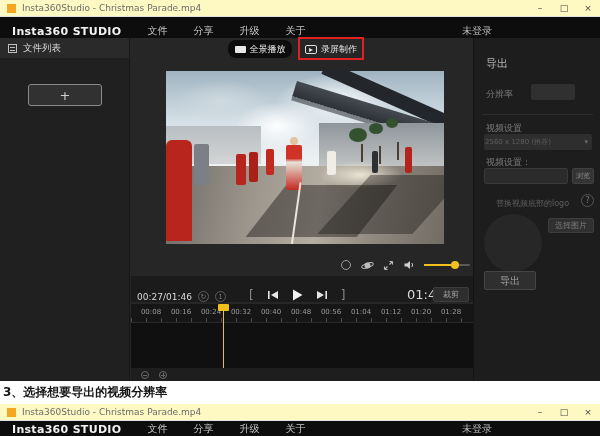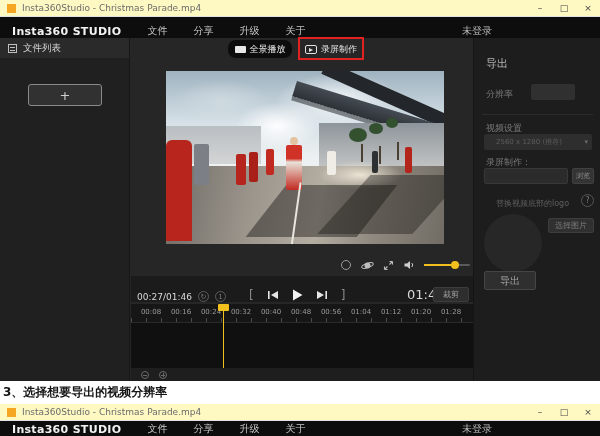--- a/index.html
+++ b/index.html
@@ -94,21 +94,21 @@
   .strip-icon::before { content:""; position:absolute; left:1px; top:3px; width:4px; border-top:1px solid #6a6a6a; }
   .strip-icon.plus::after { content:""; position:absolute; left:3px; top:1px; height:4px; border-left:1px solid #6a6a6a; }
 
   
   .export-panel { position:absolute; left:473px; top:0; width:127px; height:343px; background:#1d1d1d; border-left:1px solid #141414; color:#9a9a9a; }
   .ep-title { position:absolute; left:12px; top:18px; font-size:11px; color:#b5b5b5; }
   .ep-label { position:absolute; font-size:9px; color:#787878; white-space:nowrap; }
   .ep-resolution-dd { position:absolute; left:57px; top:46px; width:44px; height:16px; background:#303030; border-radius:2px; }
   .ep-divider { position:absolute; left:8px; top:76px; width:111px; border-top:1px solid #2c2c2c; }
   .ep-settings-dd { position:absolute; left:10px; top:96px; width:108px; height:16px; background:#2e2e2e; border-radius:2px; display:flex; align-items:center; }
-  .ep-dd-value { font-size:7px; color:#5d5d5d; margin-left:12px; white-space:nowrap; overflow:hidden; max-width:88px; }
+  .ep-dd-value { font-size:7px; color:#5d5d5d; margin-left:1px; white-space:nowrap; overflow:hidden; max-width:88px; }
   .ep-caret { margin-left:auto; margin-right:4px; color:#6a6a6a; font-size:7px; }
   .ep-path-input { position:absolute; left:10px; top:130px; width:84px; height:16px; background:#2b2b2b; border:1px solid #383838; border-radius:2px; color:#aaa; font-size:8px; padding:0 3px; }
   .ep-browse { position:absolute; left:98px; top:130px; width:22px; height:16px; background:#343434; border:1px solid #414141; border-radius:2px; color:#8d8d8d; font-size:7px; display:flex; align-items:center; justify-content:center; }
   .ep-logo-label { position:absolute; left:22px; top:160px; font-size:8px; color:#5f5f5f; white-space:nowrap; }
   .ep-help { position:absolute; left:107px; top:156px; width:13px; height:13px; border:1px solid #555; border-radius:50%; color:#777; font-size:8px; display:flex; align-items:center; justify-content:center; }
   .ep-logo-circle { position:absolute; left:10px; top:176px; width:58px; height:58px; border-radius:50%; background:#272727; }
   .ep-choose { position:absolute; left:74px; top:180px; width:46px; height:15px; background:#303030; border:1px solid #3d3d3d; border-radius:2px; color:#7b7b7b; font-size:8px; display:flex; align-items:center; justify-content:center; }
   .ep-export-btn { position:absolute; left:10px; top:233px; width:52px; height:19px; background:#2f2f2f; border:1px solid #454545; border-radius:2px; color:#a3a3a3; font-size:10px; display:flex; align-items:center; justify-content:center; }
 
   
@@ -265,21 +265,21 @@
     <div class="export-panel">
       <div class="ep-title">导出</div>
       <div class="ep-label" style="left:12px;top:50px;">分辨率</div>
       <div class="ep-resolution-dd"></div>
       <div class="ep-divider"></div>
       <div class="ep-label" style="left:12px;top:84px;">视频设置</div>
       <div class="ep-settings-dd">
         <span class="ep-dd-value">2560 x 1280 (推荐)</span>
         <span class="ep-caret">▾</span>
       </div>
-      <div class="ep-label" style="left:12px;top:118px;">录屏制作：</div>
+      <div class="ep-label" style="left:12px;top:118px;">视频设置：</div>
       <input class="ep-path-input" style="">
       <div class="ep-browse">浏览</div>
       <div class="ep-logo-label">替换视频底部的logo</div>
       <div class="ep-help">?</div>
       <div class="ep-logo-circle"></div>
       <div class="ep-choose">选择图片</div>
       <div class="ep-export-btn">导出</div>
     </div>
   </div>
 

